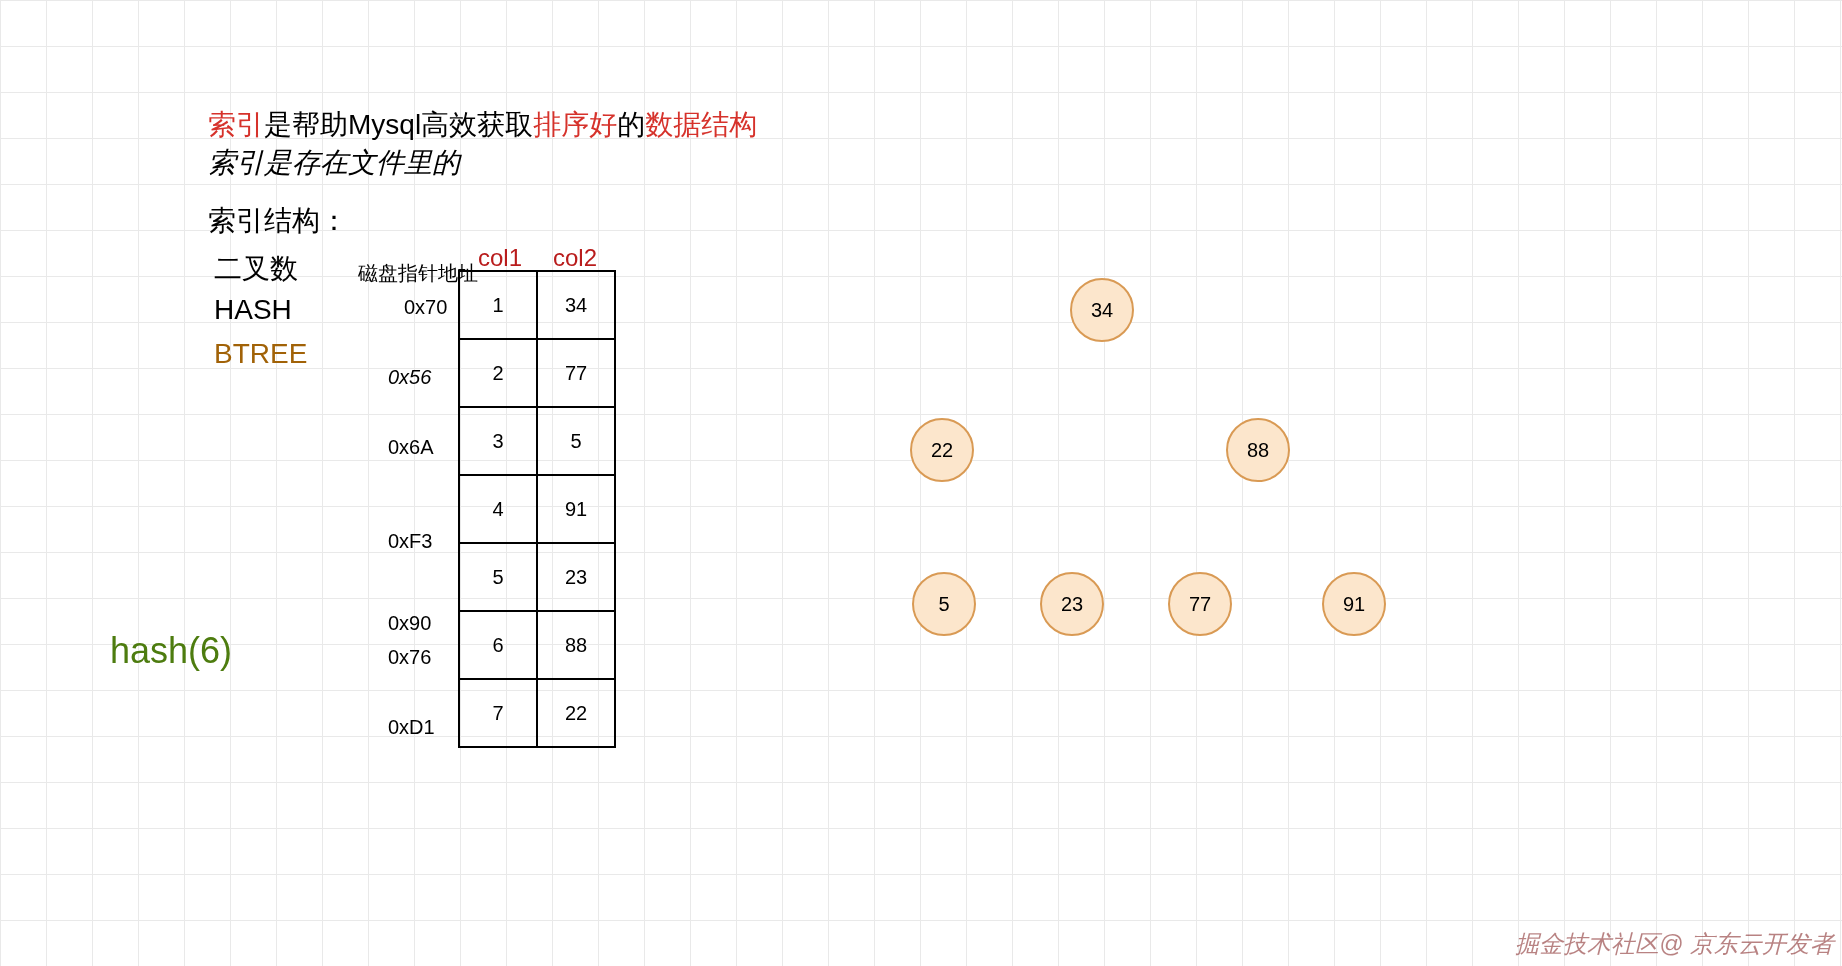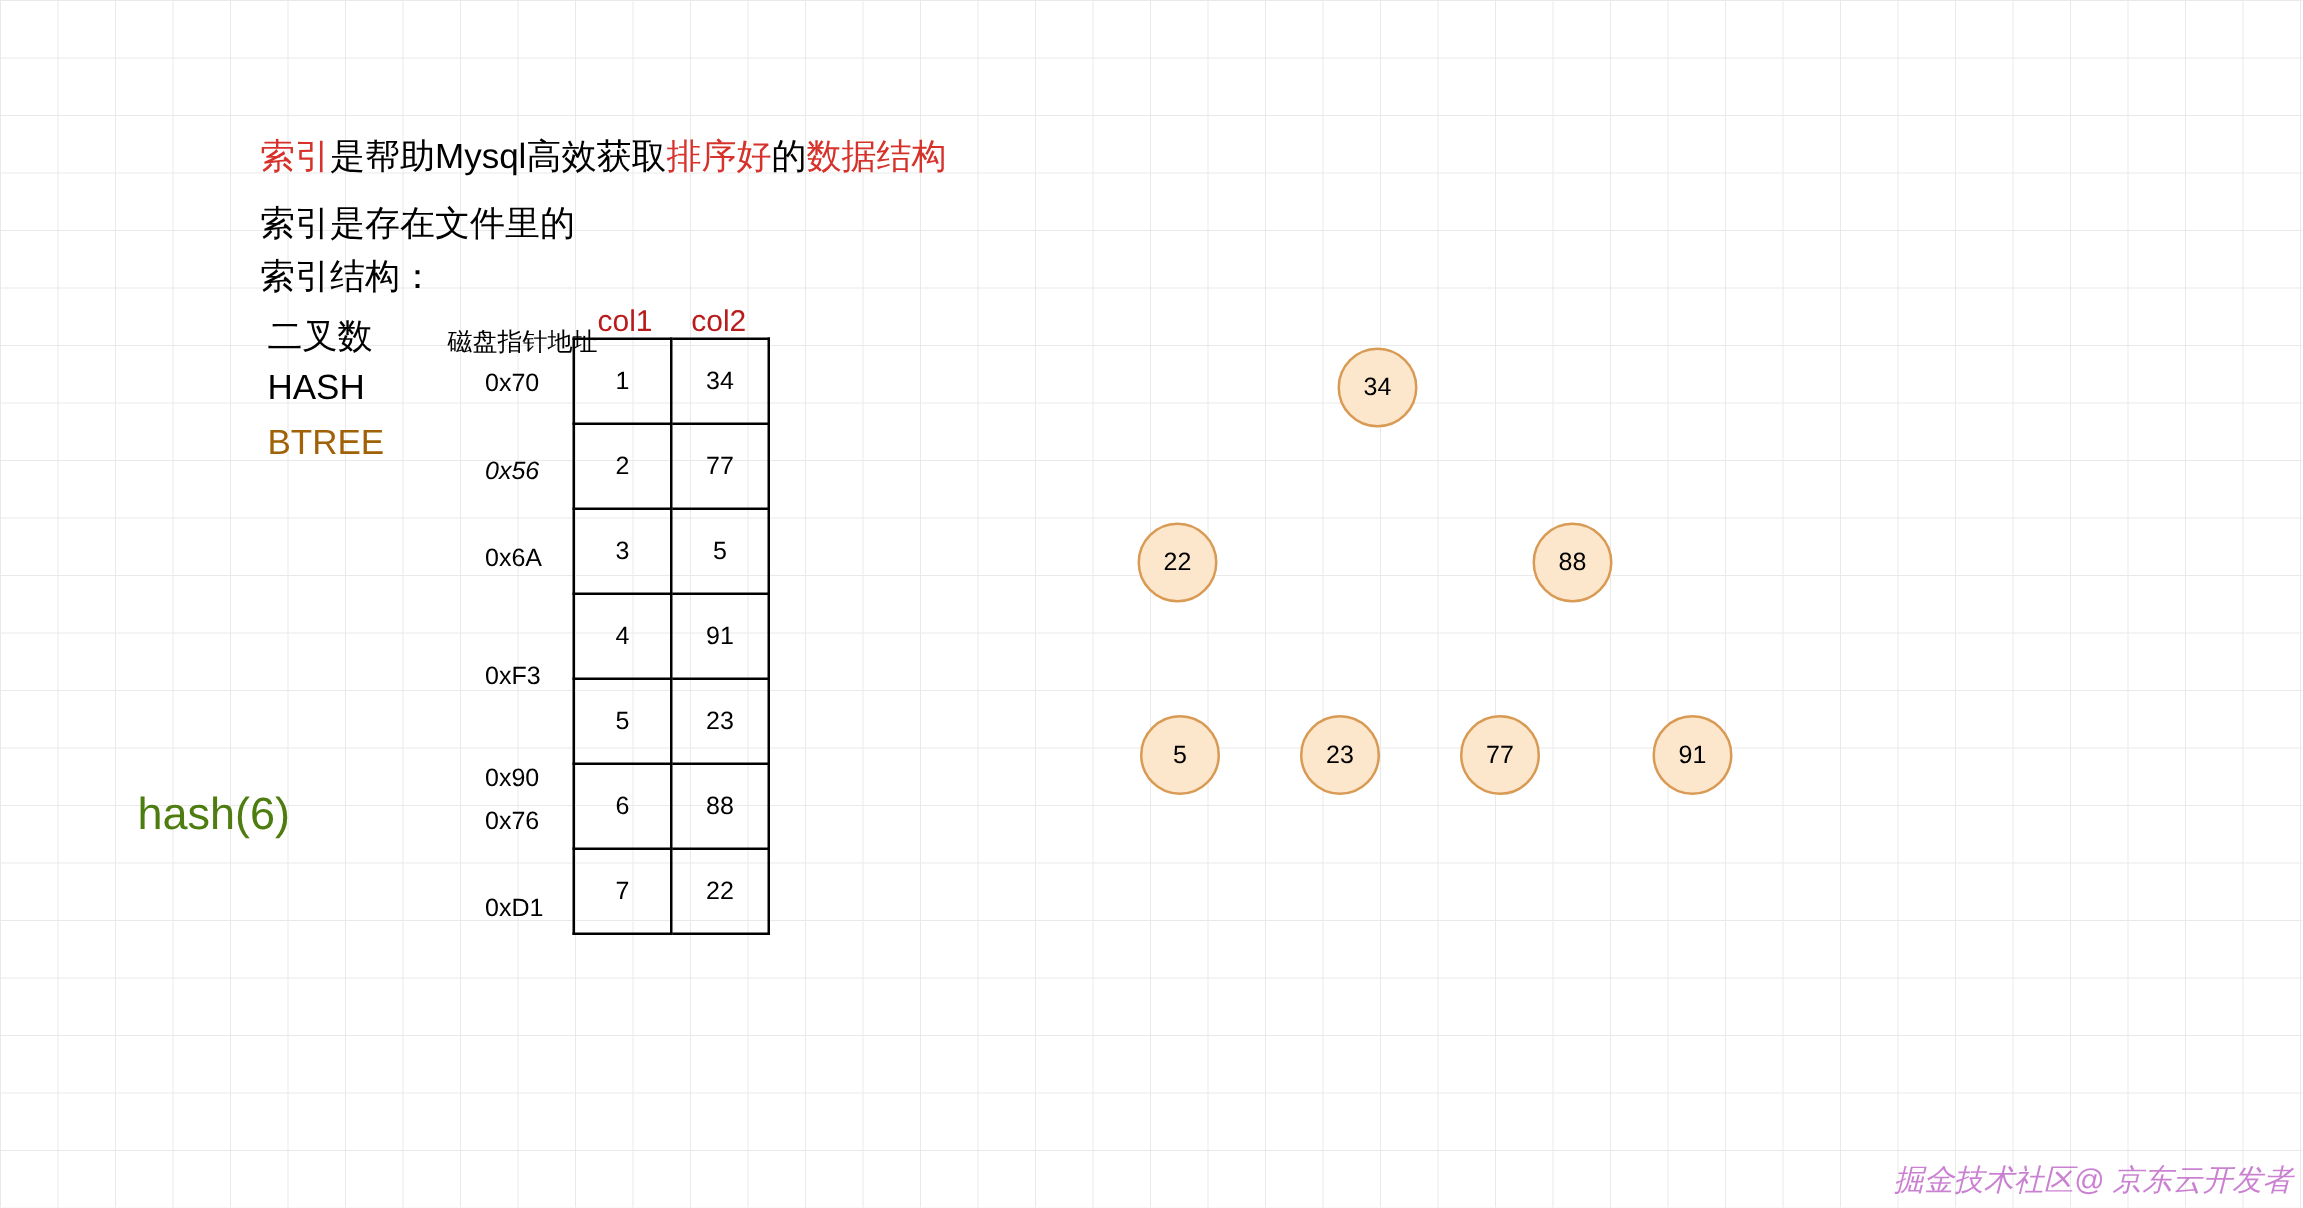--- a/index.html
+++ b/index.html
@@ -60,50 +60,50 @@
     display: flex;
     align-items: center;
     justify-content: center;
     font-size: 20px;
     color: #000;
   }
 
   .watermark {
     position: absolute;
     font-size: 24px;
-    color: #a21caf;
+    color: #7f1d1d;
     opacity: .55;
     font-style: italic;
   }
 </style>
 </head>
 <body>
 
 <div class="grid-bg"></div>
 
 <svg class="layer">
   <line x1="552" y1="0" x2="552" y2="110" stroke="#888" stroke-width="2" stroke-dasharray="5 5"></line>
   <line x1="552" y1="760" x2="552" y2="966" stroke="#888" stroke-width="2" stroke-dasharray="5 5"></line>
 </svg>
 
 <div class="txt title" style="left:208px; top:106px;">
   <span class="red">索引</span><span>是帮助Mysql高效获取</span><span class="red">排序好</span><span>的</span><span class="red">数据结构</span>
 </div>
-<div class="txt line2" style="left:208px; top:160px;">索引是存在文件里的</div>
+<div class="txt line2" style="left:208px; top:144px;font-style:italic;">索引是存在文件里的</div>
 <div class="txt line3" style="left:208px; top:202px;text-align:center;">索引结构：</div>
 
 <div class="txt opt" style="left:214px; top:250px;">二叉数</div>
 <div class="txt opt" style="left:214px; top:294px;">HASH</div>
 <div class="txt opt red" style="left:214px; top:338px;">BTREE</div>
 
 <div class="txt colhdr" style="left:478px; top:244px;">col1</div>
 <div class="txt colhdr" style="left:553px; top:244px;">col2</div>
 <div class="txt diskhdr" style="left:358px; top:260px;">磁盘指针地址</div>
 
-<div class="txt addr" style="left:388px; top:296px;">0x70</div>
+<div class="txt addr" style="left:404px; top:296px;">0x70</div>
 <div class="txt addr" style="left:388px; top:366px;font-style:italic;">0x56</div>
 <div class="txt addr" style="left:388px; top:436px;">0x6A</div>
 <div class="txt addr" style="left:388px; top:530px;">0xF3</div>
 <div class="txt addr" style="left:388px; top:576px;margin-top:36px;">0x90</div>
 <div class="txt addr" style="left:388px; top:646px;">0x76</div>
 <div class="txt addr" style="left:388px; top:716px;">0xD1</div>
 
 <table class="table">
   <tbody>
       <tr>

